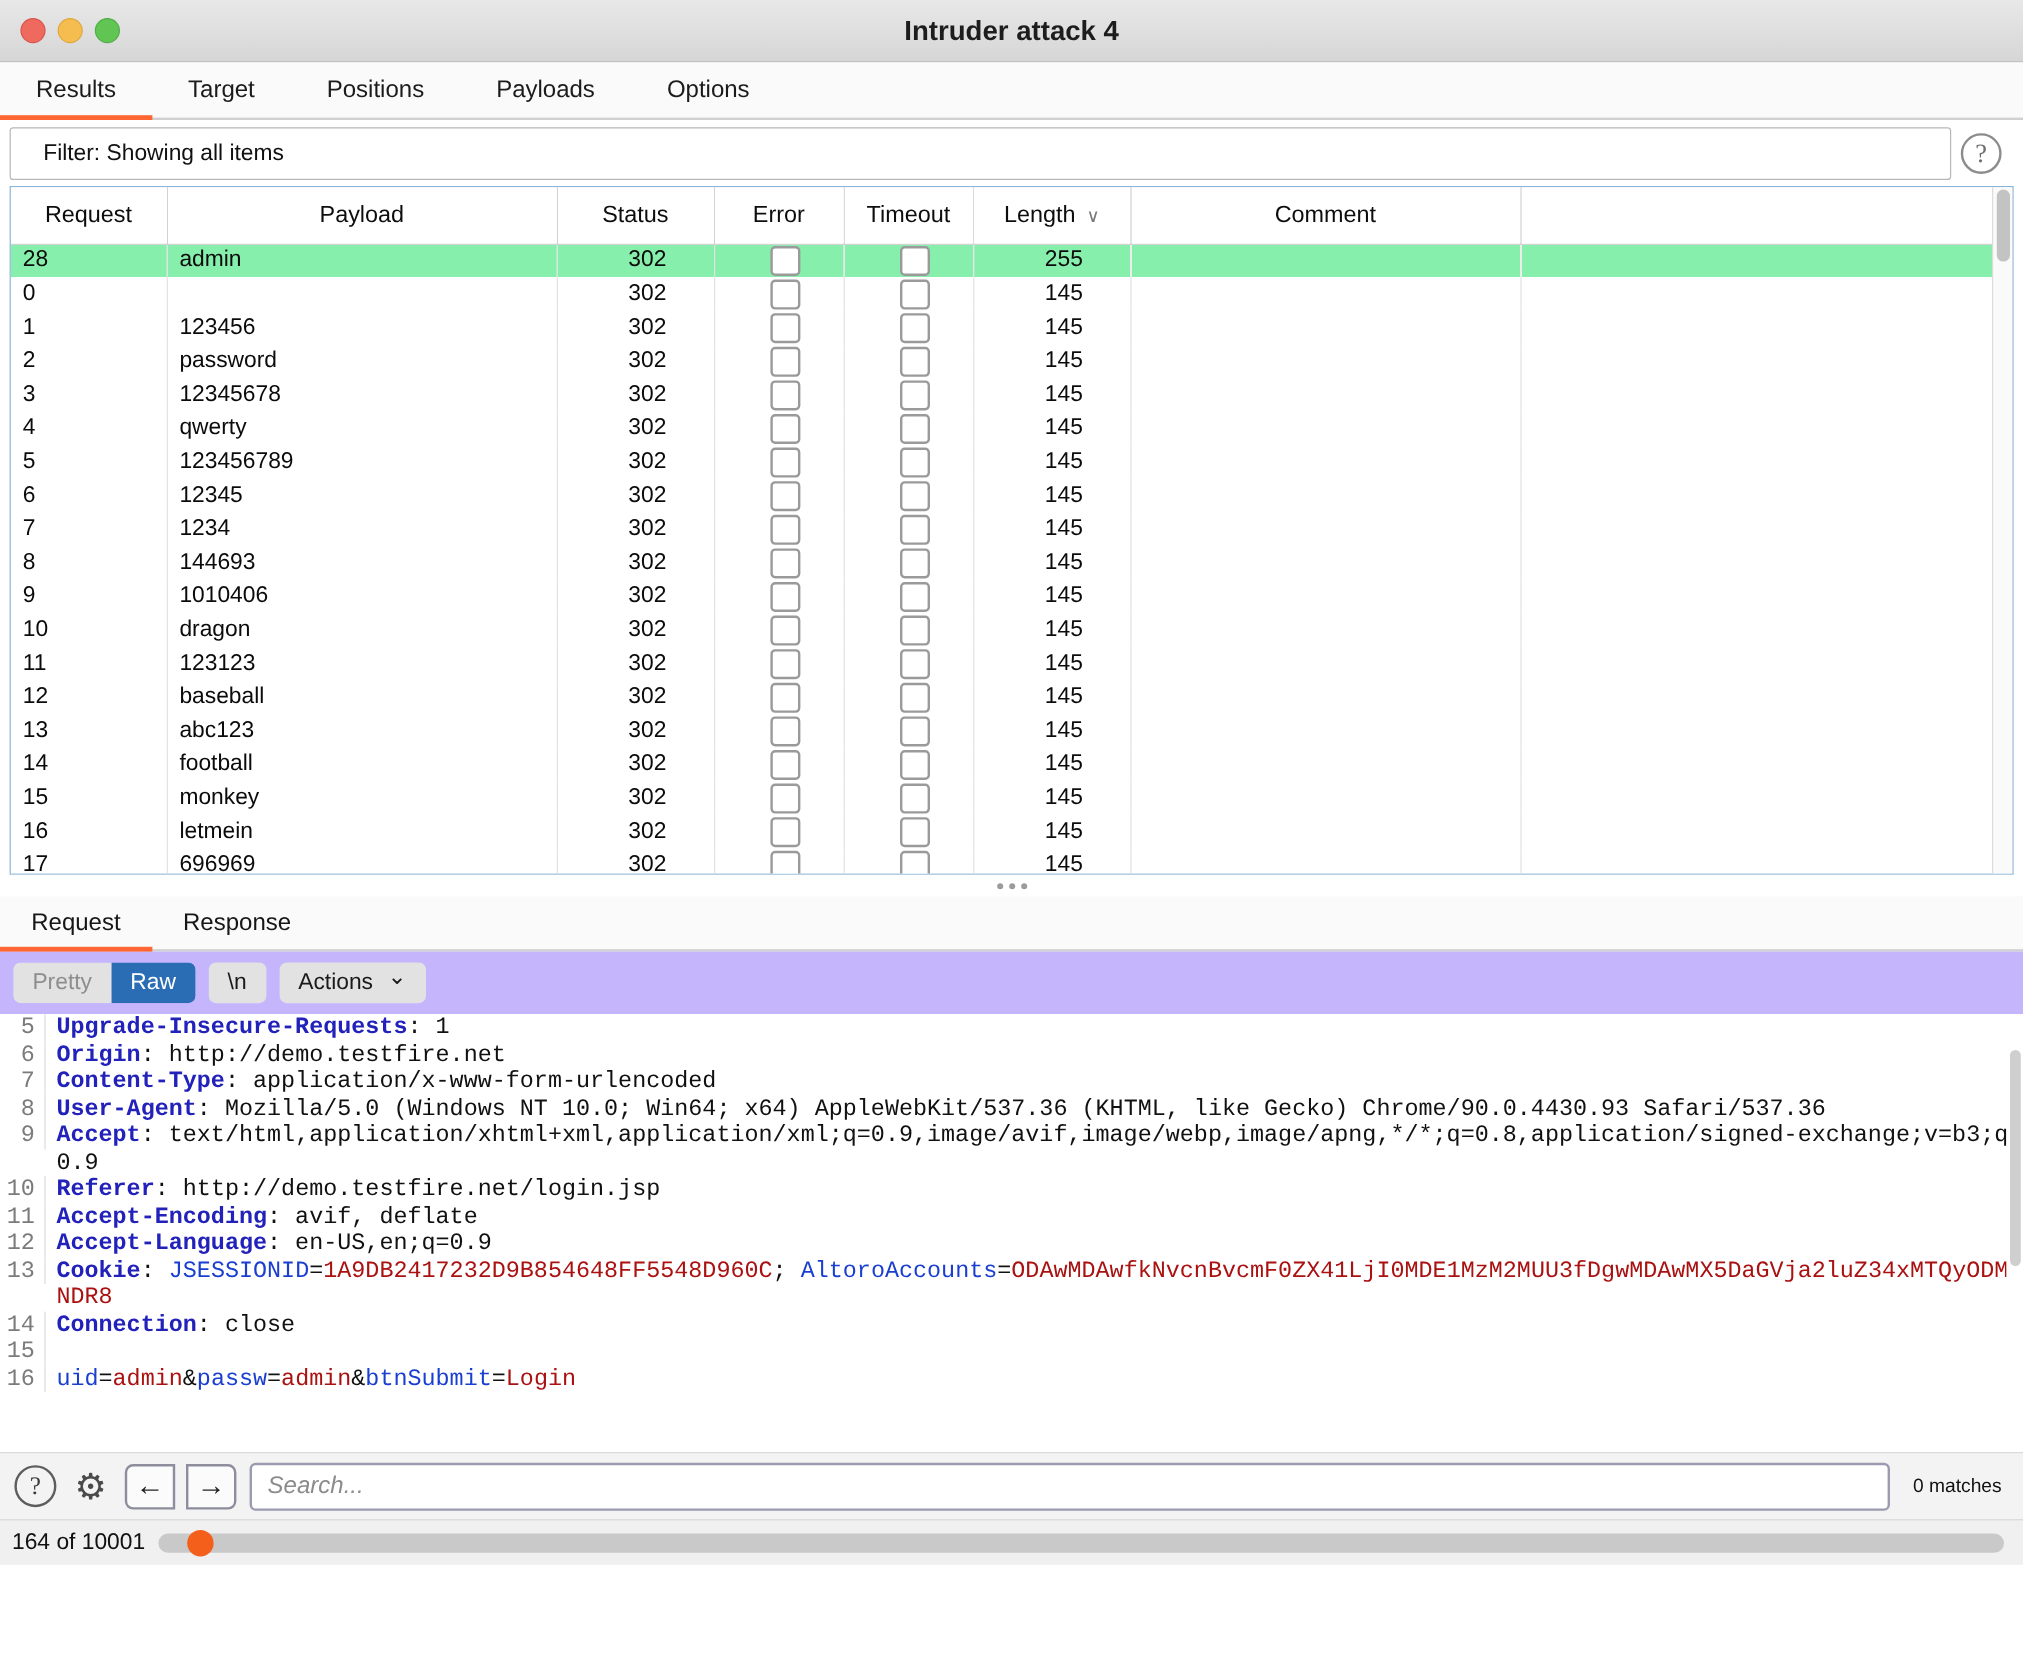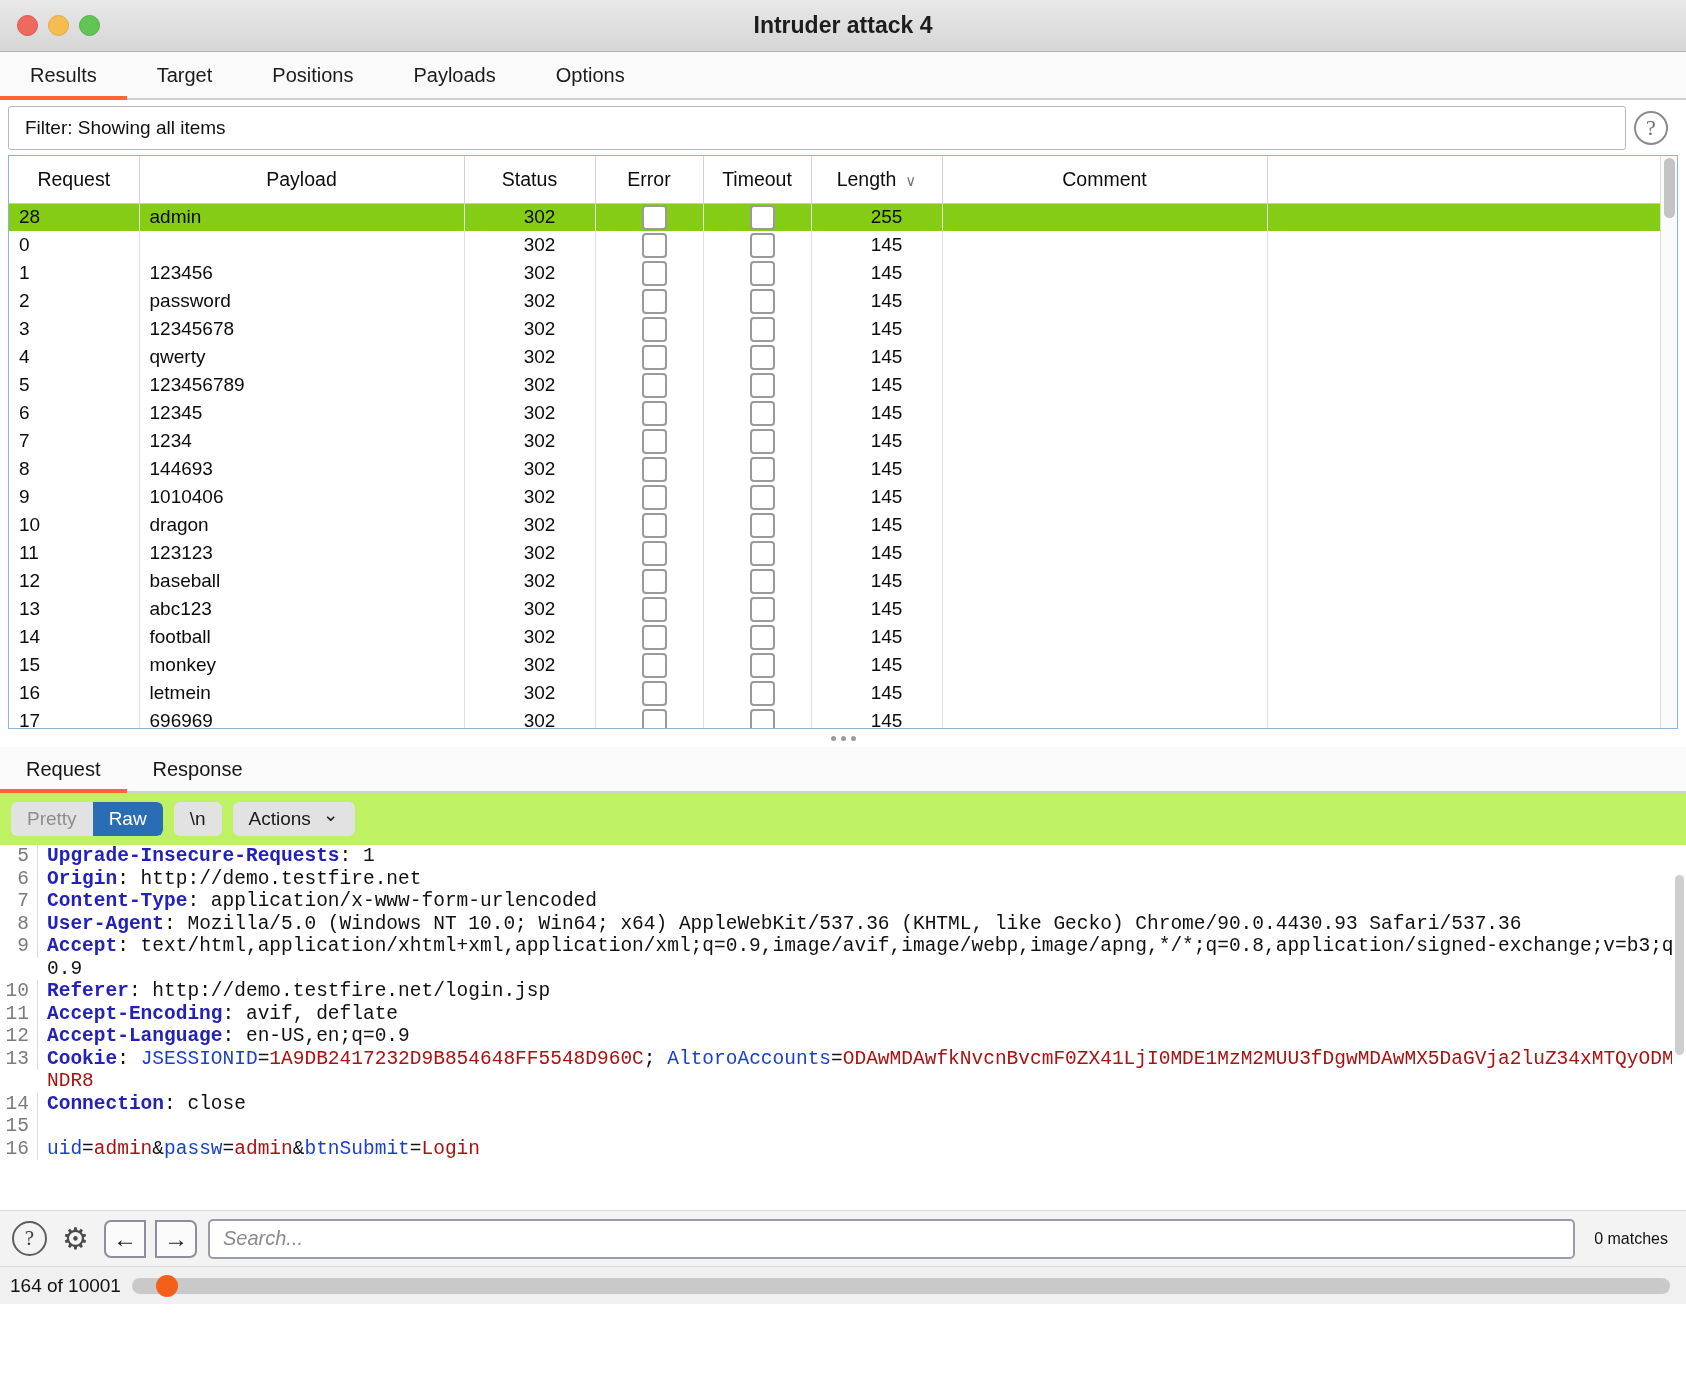--- a/index.html
+++ b/index.html
@@ -73,21 +73,21 @@
     gap: 8px;
   }
   .filterbox {
     flex: 1;
     height: 44px;
     border: 1px solid #b8b8b8;
     border-radius: 3px;
     background: #fff;
     display: flex;
     align-items: center;
-    padding: 0 16px;
+    padding: 0 27px;
     font-size: 19px;
     color: #111;
   }
   .helpicon {
     width: 34px; height: 34px;
     border: 2px solid #8c8c8c;
     border-radius: 50%;
     color: #6e6e6e;
     font-size: 22px;
     display: flex;
@@ -127,21 +127,21 @@
   table.results th:last-child { border-right: none; }
   table.results td {
     height: 28px;
     padding: 0 0 0 10px;
     border-right: 1px solid #e2e2e2;
     color: #0b0b0b;
     white-space: nowrap;
     overflow: hidden;
   }
   table.results td:last-child { border-right: none; }
-  tr.highlight td { background: #84cc16; }
+  tr.highlight td { background: #86efac; }
   .col-req    { width: 130px; }
   .col-pay    { width: 325px; }
   .col-stat   { width: 131px; text-align: center; }
   .col-err    { width: 108px; }
   .col-time   { width: 108px; }
   .col-len    { width: 131px; }
   .col-comm   { width: 325px; }
   .col-rest   { width: auto; }
   td.c-stat, td.c-len { padding-left: 0; text-align: center; }
   td.c-stat span, td.c-len span { margin-left: 10px; }
@@ -210,21 +210,21 @@
     height: 4px;
     background: #ff6633;
   }
 
   
   .edtoolbar {
     display: flex;
     align-items: center;
     gap: 11px;
     padding: 9px 11px;
-    background: #bef264;
+    background: #c4b5fd;
   }
   .seg {
     display: flex;
     border-radius: 6px;
     overflow: hidden;
   }
   .btn {
     height: 34px;
     display: flex; align-items: center;
     padding: 0 16px;

